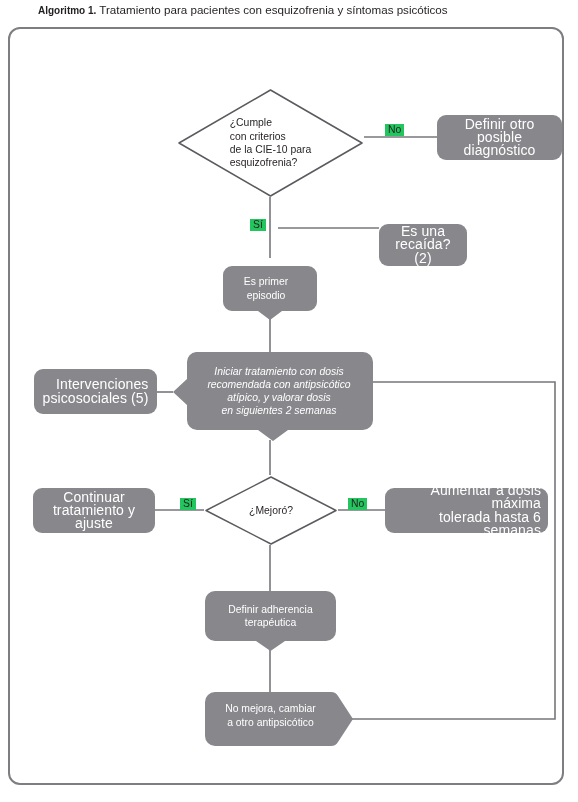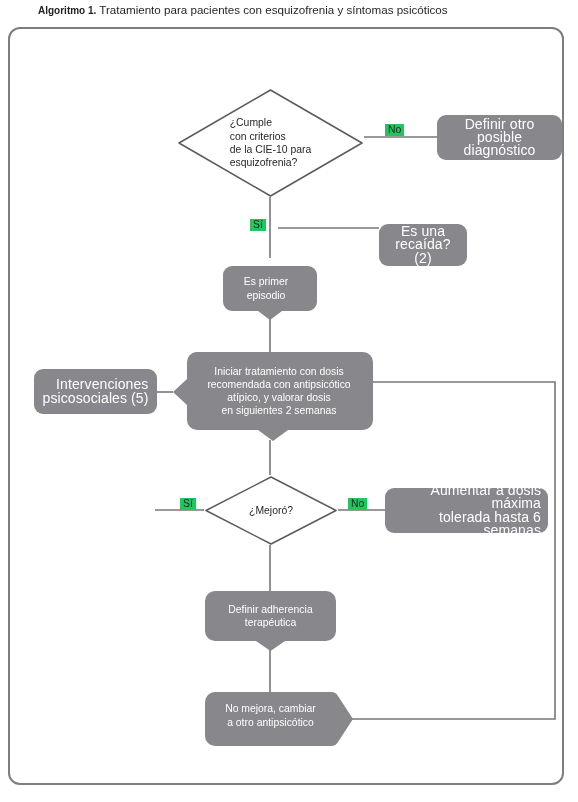--- a/index.html
+++ b/index.html
@@ -143,21 +143,21 @@
   </div>
 
   <div class="shapebox" style="left:223px;top:258px;width:86px;height:54px;margin-top:8px;">
     <svg width="94" height="54" viewBox="0 0 94 54">
       <path d="M 9,0 H 85 A 9,9 0 0 1 94,9 V 36 A 9,9 0 0 1 85,45 H 59 L 47,54 L 35,45 H 9 A 9,9 0 0 1 0,36 V 9 A 9,9 0 0 1 9,0 Z"></path>
     </svg>
     <div class="txt" style="height:45px;">Es primer
 episodio</div>
   </div>
 
-  <div class="shapebox" style="left:173px;top:352px;width:200px;height:89px;">
+  <div class="shapebox" style="left:173px;top:352px;width:200px;height:89px;font-style:italic;">
     <svg width="200" height="89" viewBox="0 0 200 89">
       <path d="M 23,0 H 190 A 10,10 0 0 1 200,10 V 68 A 10,10 0 0 1 190,78 H 115 L 100,89 L 85,78 H 24 A 10,10 0 0 1 14,68 V 53 L 0,40 L 14,27 V 10 A 10,10 0 0 1 23,0 Z"></path>
     </svg>
     <div class="txt" style="height:78px;padding-left:12px;">Iniciar tratamiento con dosis
 recomendada con antipsicótico
 atípico, y valorar dosis
 en siguientes 2 semanas</div>
   </div>
 
   <div class="node" style="left:34px;top:369px;width:123px;height:45px;text-align:right;">
@@ -165,20 +165,24 @@
 psicosociales (5)</span>
   </div>
 
   <div class="diamond" style="left:204px;top:475px;width:134px;height:71px;">
     <svg class="dshape" viewBox="0 0 134 71" preserveAspectRatio="none">
       <polygon points="67,2 132,35.5 67,69 2,35.5"></polygon>
     </svg>
     <span class="txt">¿Mejoró?</span>
   </div>
 
+  <div class="node" style="left:33px;top:488px;width:122px;height:45px;">
+    <span class="txt">Continuar
+tratamiento y ajuste</span>
+  </div>
 
   <div class="node" style="left:385px;top:488px;width:163px;height:45px;text-align:right;">
     <span class="txt">Aumentar a dosis máxima
 tolerada hasta 6 semanas</span>
   </div>
 
   <div class="shapebox" style="left:205px;top:591px;width:131px;height:60px;">
     <svg width="131" height="60" viewBox="0 0 131 60">
       <path d="M 10,0 H 121 A 10,10 0 0 1 131,10 V 40 A 10,10 0 0 1 121,50 H 80 L 65.5,60 L 51,50 H 10 A 10,10 0 0 1 0,40 V 10 A 10,10 0 0 1 10,0 Z"></path>
     </svg>

